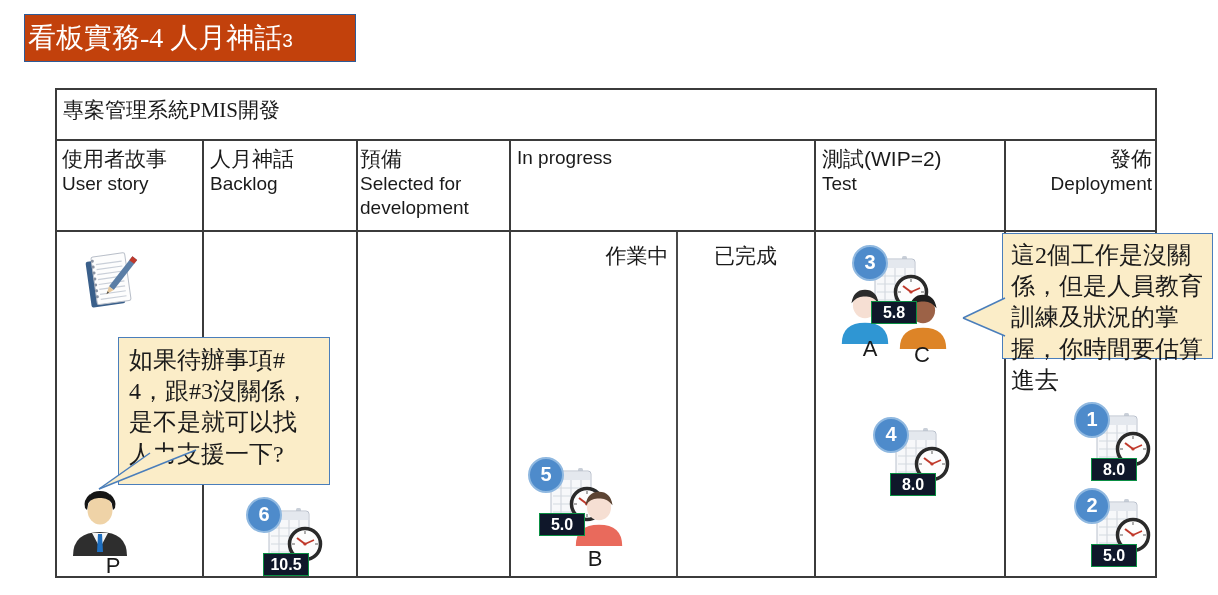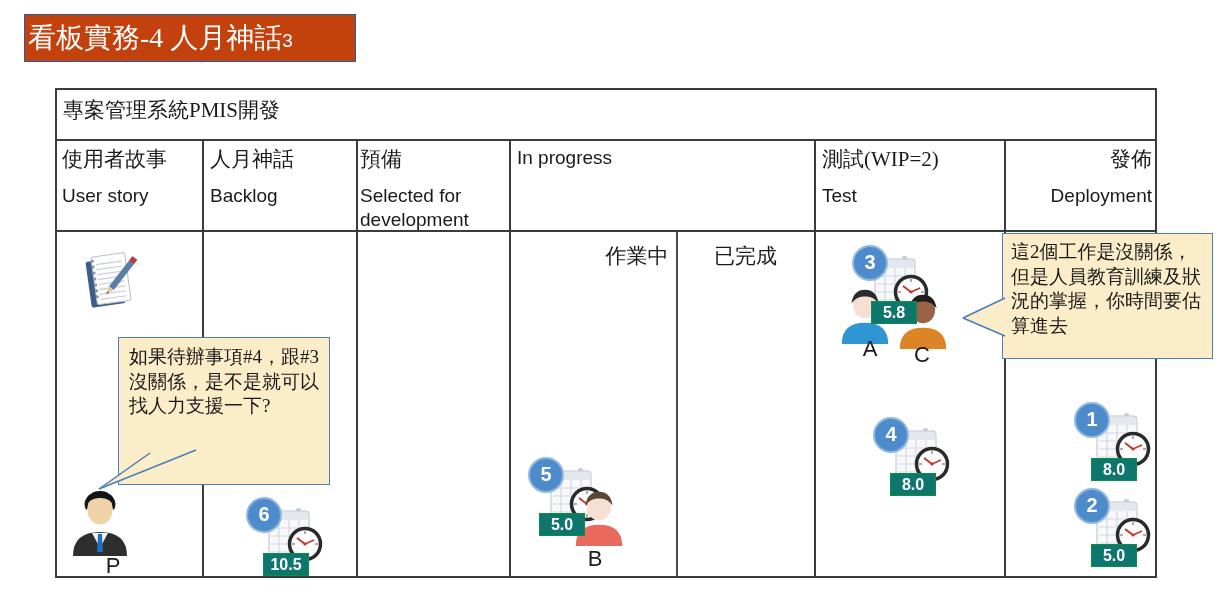--- a/index.html
+++ b/index.html
@@ -15,37 +15,37 @@
   #title-bar .sub{font-size:19px;}
 
   
   .frame{left:55px;top:88px;width:1102px;height:490px;border:2.5px solid #3B3B3B;box-sizing:border-box;}
   .hline{height:2px;background:#3B3B3B;}
   .vline{width:2px;background:#3B3B3B;}
   .vline-sub{width:1.5px;background:#4A4A4A;}
 
   .proj-title{left:63px;top:96px;font-size:21px;}
   .hdr{line-height:1.25;}
-  .hdr .zh{font-size:21px;font-family:Liberation Serif, serif;display:block;margin-bottom:12px;}
+  .hdr .zh{font-size:21px;font-family:Liberation Sans, sans-serif;display:block;margin-bottom:0;}
   .hdr .en{font-size:19px;display:block;}
   .subhdr{top:242px;font-size:21px;text-align:center;}
 
   
   .bubble{background:#FBEDC8;border:1.5px solid #4A7EBB;box-sizing:border-box;z-index:4;
-    font-size:19px;line-height:1.3;word-break:break-all;}
+    font-size:24px;line-height:1.3;word-break:break-all;}
   .tail{z-index:5;}
 
   
   .task{position:absolute;width:86px;height:88px;}
   .task .cal{position:absolute;left:22px;top:10px;}
   .tnum{position:absolute;left:0;top:0;width:36px;height:36px;border-radius:50%;
     background:#4E8BCB;border:2px solid #8FB8E0;box-sizing:border-box;color:#fff;
     font-size:20px;font-weight:bold;text-align:center;line-height:31px;}
   .thrs{position:absolute;left:40px;top:56px;transform:translateX(-50%);z-index:3;
-    min-width:46px;height:23px;background:#0f766e;border:1px solid #0A8F43;box-sizing:border-box;
+    min-width:46px;height:23px;background:#0f172a;border:1px solid #0A8F43;box-sizing:border-box;
     color:#fff;font-size:16px;font-weight:bold;text-align:center;line-height:21px;padding:0 5px;}
 
   .person{position:absolute;z-index:2;}
   .plabel{position:absolute;z-index:2;width:40px;text-align:center;font-size:22px;}
 </style>
 </head>
 <body>
 
 <div id="stage">
 

